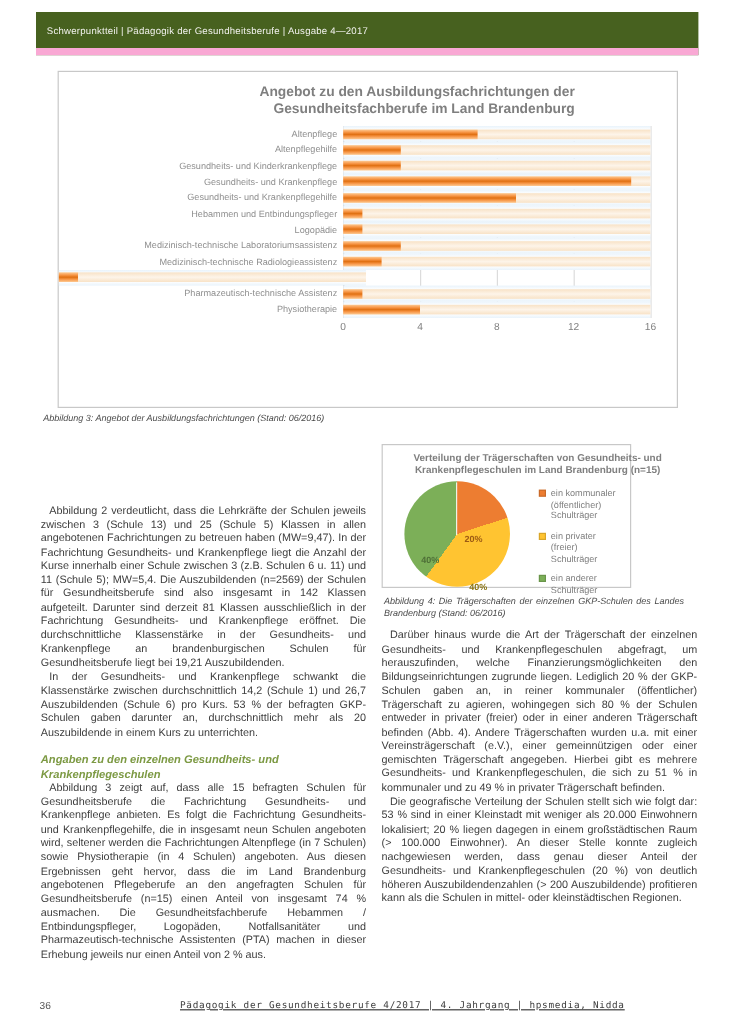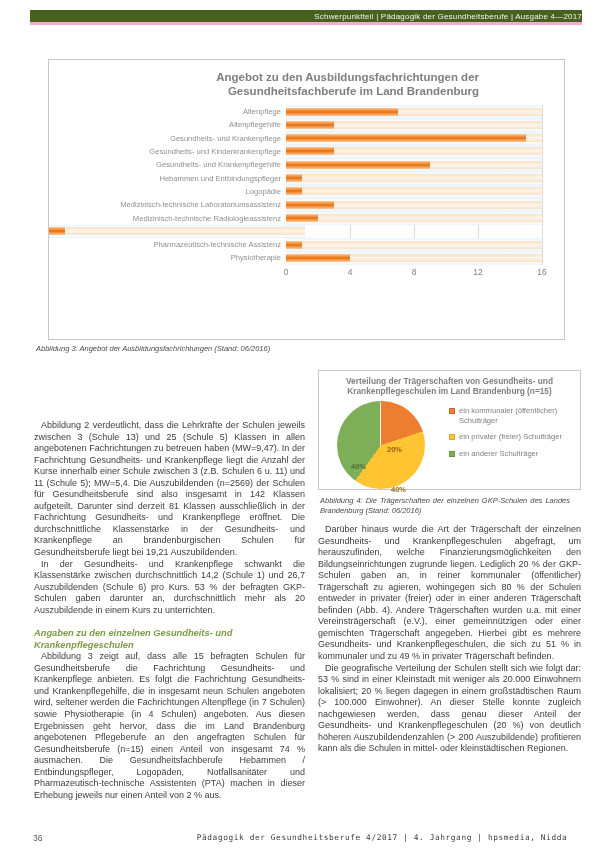--- a/index.html
+++ b/index.html
@@ -1,23 +1,23 @@
 <!DOCTYPE html>
 <html><head>
 <meta charset="utf-8">
 <style>
   * { margin:0; padding:0; box-sizing:border-box; }
   html,body { background:#ffffff; }
   body { font-family:"Liberation Sans", sans-serif; color:#3d3d3d; }
   .page { position:relative; width:612px; height:859px; background:#fff; overflow:hidden; }
 
   
-  .topbar { position:absolute; left:30px; top:10px; width:552px; height:15px;
-            background:#47611f; border-bottom:3px solid #f9a8d4;
-            display:flex; align-items:center; padding-left:9px;justify-content:flex-end; }
+  .topbar { position:absolute; left:30px; top:10px; width:552px; height:36px;
+            background:#47611f; border-bottom:6px solid #f9a8d4;
+            display:flex; align-items:center; padding-left:9px; }
   .topbar span { color:#f2f2ee; font-size:8px; letter-spacing:.2px; }
 
   
   .chart1 { position:absolute; left:48px; top:59px; width:517px; height:281px;
             border:1px solid #c8c8c8; background:#fff; }
   .chart1-title { width:345px; margin:10px auto 0 auto; text-align:right;
                   font-size:11.5px; font-weight:bold; color:#7f7f7f; line-height:14px; }
   .plot-wrap { margin-top:7px; }
   .bar-row { display:flex; align-items:center; height:13.3px; }
   .bar-label { width:237px; text-align:right; padding-right:5px;
@@ -43,43 +43,43 @@
 
   
   .col { position:absolute; font-size:9px; line-height:11.55px; text-align:justify; color:#3d3d3d; }
   .col p { text-indent:7px; }
   .col-left { left:34px; top:372px; width:271px;margin-top:48px; }
   .col-right { left:318px; top:370px; width:263px; }
   .green-head { margin-top:12px; color:#7d9a44; font-weight:bold; font-size:9.3px;
                 line-height:11.5px; text-align:left;font-style:italic; }
 
   
-  .chart2 { width:263px; height:120px; border:1px solid #c8c8c8; background:#fff;
+  .chart2 { width:208px; height:120px; border:1px solid #c8c8c8; background:#fff;
             padding:5px 6px 0 6px; }
   .chart2-title { width:246px; margin:0 auto; text-align:center; font-size:8.3px;
                   font-weight:bold; color:#7f7f7f; line-height:10px; }
   .pie-area { display:flex; margin-top:4px; }
   .pie-holder { position:relative; width:118px; height:90px; }
   .pie { position:absolute; left:12px; top:1px; width:88px; height:88px; border-radius:50%; }
   .pie-divider { position:absolute; left:55px; top:2px; width:1px; height:44px; background:rgba(255,255,255,.85); }
   .pie-label { position:absolute; font-size:7.5px; font-weight:bold; color:#6e5a32;margin-top:24px; }
   .pl-0 { left:62px; top:20px; color:#9c5a14; }
   .pl-1 { left:66px; top:60px; color:#8a7414; }
   .pl-2 { left:26px; top:37px; color:#4f7038; }
   .legend { flex:1; padding:6px 0 0 6px; }
   .legend-item { display:flex; margin-bottom:7px; }
   .legend-marker { width:6px; height:6px; margin:2px 4px 0 0; flex:0 0 auto; border:1px solid rgba(0,0,0,.15); }
   .legend-text { font-size:7.6px; color:#7f7f7f; line-height:9.5px; text-align:left; }
   .caption4 { position:static; margin:6px 0 9px 2px; width:250px; }
 
   
   .footer-page { position:absolute; left:33px; top:833px; font-size:8.5px; color:#555; }
-  .footer-text { position:absolute; left:166px; top:833px; width:432px; text-align:center;
+  .footer-text { position:absolute; left:150px; top:833px; width:432px; text-align:left;
                  font-family:"DejaVu Sans Mono", monospace; font-size:7.8px;
-                 letter-spacing:.6px; color:#3d3d3d; white-space:nowrap; }
+                 letter-spacing:.6px; color:#3d3d3d; white-space:nowrap;text-decoration:underline; }
 </style>
 </head>
 <body>
 
 <div class="page">
 
   <div class="topbar" style="background: rgb(71, 97, 31);">
     <span>Schwerpunktteil | Pädagogik der Gesundheitsberufe | Ausgabe 4—2017</span>
   </div>
 
@@ -101,31 +101,31 @@
           </div>
       </div>
       <div class="bar-row">
         <div class="bar-label">Altenpflegehilfe</div>
         <div class="row-plot">
             <div class="bar-track"></div>
             <div class="bar" style="width: 18.75%;"></div>
           </div>
       </div>
       <div class="bar-row">
+        <div class="bar-label">Gesundheits- und Kinderkrankenpflege</div>
+        <div class="row-plot">
+            <div class="bar-track"></div>
+            <div class="bar" style="width: 18.75%;"></div>
+          </div>
+      </div>
+      <div class="bar-row">
         <div class="bar-label">Gesundheits- und Krankenpflege</div>
         <div class="row-plot">
             <div class="bar-track"></div>
             <div class="bar" style="width: 93.75%;"></div>
-          </div>
-      </div>
-      <div class="bar-row">
-        <div class="bar-label">Gesundheits- und Kinderkrankenpflege</div>
-        <div class="row-plot">
-            <div class="bar-track"></div>
-            <div class="bar" style="width: 18.75%;"></div>
           </div>
       </div>
       <div class="bar-row">
         <div class="bar-label">Gesundheits- und Krankenpflegehilfe</div>
         <div class="row-plot">
             <div class="bar-track"></div>
             <div class="bar" style="width: 56.25%;"></div>
           </div>
       </div>
       <div class="bar-row">

